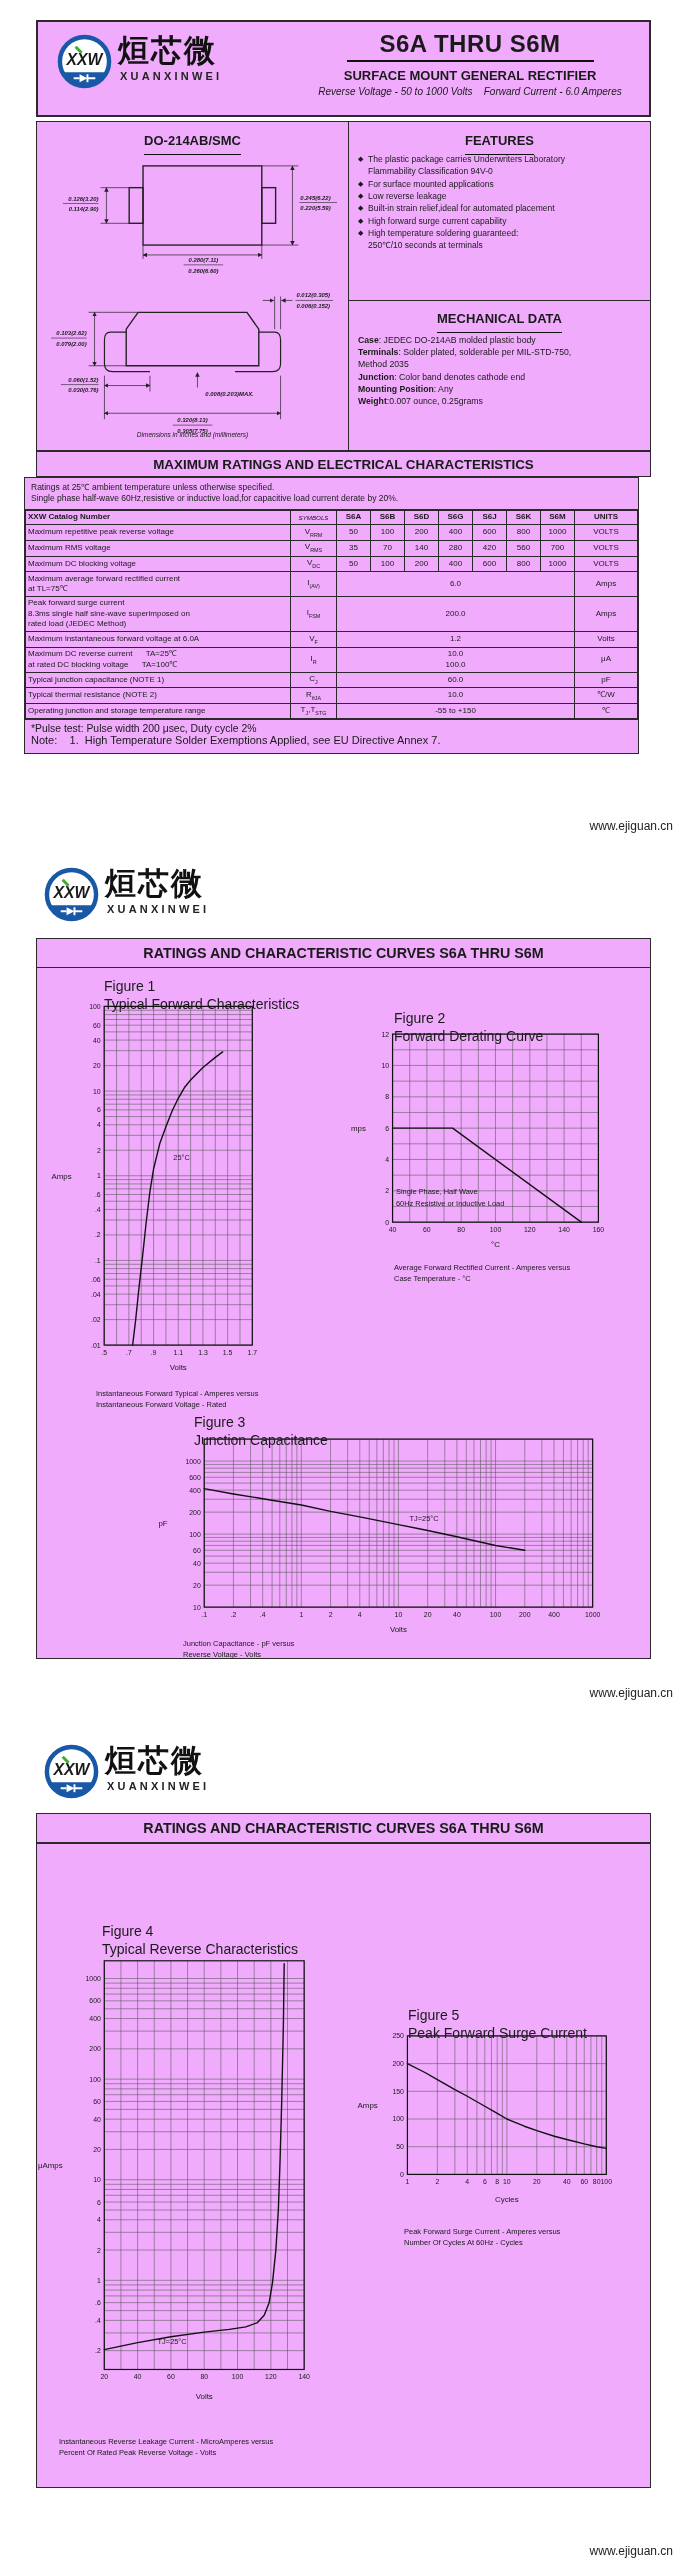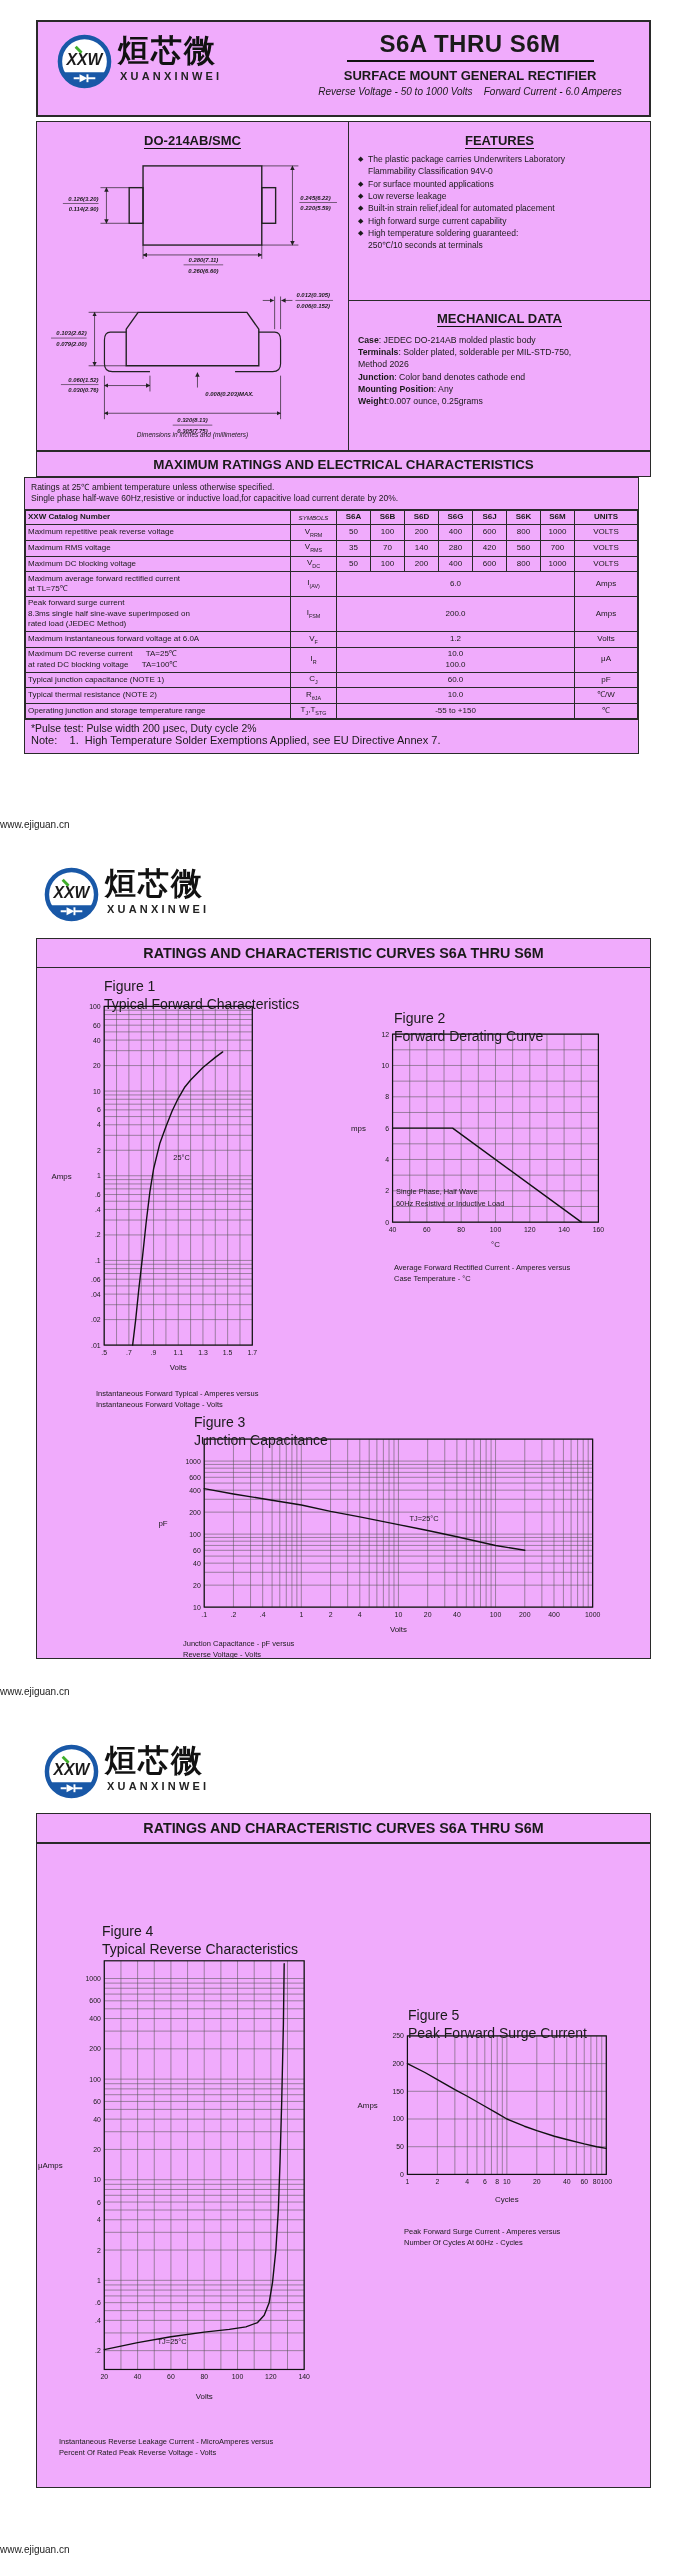--- a/index.html
+++ b/index.html
@@ -12,21 +12,21 @@
   .hdr-part{font-size:24px;font-weight:bold;letter-spacing:0.5px}
   .hdr-rule{width:247px;border-bottom:2.2px solid #111;margin:2px auto 6px}
   .hdr-title{font-size:13px;font-weight:bold}
   .hdr-sub{font-size:10px;font-style:italic;white-space:pre;margin-top:3px}
   
   .logo{width:198px;height:61px}
   .logo-cn{position:absolute;left:63px;top:-4px;font-size:31px;font-weight:bold;letter-spacing:2px;color:#111}
   .logo-en{position:absolute;left:65px;top:36px;font-size:11px;font-weight:bold;letter-spacing:3.2px;color:#222}
   
   .sec-h{font-size:13px;font-weight:bold;text-align:center}
-  .sec-h span{display:inline-block;border-bottom:1.6px solid #111;padding-bottom:0}
+  .sec-h span{display:inline-block;border-bottom:1.6px solid #111;padding-bottom:6px}
   .feat-list{font-size:8.5px;line-height:1.45}
   .feat-line{display:flex}
   .feat-line .bullet{width:10px;font-size:7px;flex:0 0 10px;padding-top:1px}
   .feat-line.cont{padding-left:10px}
   .mech-list{font-size:8.7px;line-height:1.4}
   .pkg-note{font-size:6.5px;font-style:italic;text-align:center}
   svg text{font-family:"Liberation Sans",sans-serif;fill:#1a1a1a}
   .dim{font-size:6px;font-style:italic;font-weight:bold}
   
   .banner{display:flex;align-items:center;justify-content:center;font-weight:bold}
@@ -36,21 +36,21 @@
   table.rt td{border:1px solid #2a2a2a;font-size:8px;text-align:center;vertical-align:middle;padding:1.5px 2px;line-height:1.3}
   table.rt td.c-name{text-align:left;}
   table.rt td.c-name div{white-space:pre}
   table.rt td.c-sym{font-size:8px}
   table.rt td.c-sym sub,.c-sym sub{font-size:5.4px}
   table.rt td.h{font-weight:bold}
   table.rt td.h-sym{font-size:6.2px;font-style:italic}
   .tbl-pulse{border-top:1.4px solid #2a2a2a;padding:3px 6px 7px}
   .pulse-main{font-size:10.4px}
   .pulse-note{font-size:11px;white-space:pre;margin-top:0}
-  .site{width:673px;text-align:left;font-size:10px;color:#222}
+  .site{width:673px;text-align:right;font-size:12px;color:#222}
   
   .fig-title{font-size:14px;line-height:1.3}
   .fig-cap{font-size:7.5px;line-height:1.5}
   svg.chart{position:absolute}
   .tick{font-size:7px}
   .axl{font-size:8px}
   .cnote{font-size:7.5px}
 </style>
 </head>
 <body>
@@ -188,21 +188,21 @@
       <div class="feat-line cont">
         <span>250℃/10 seconds at terminals</span>
       </div>
     </div>
 
   <div class="abs" style="left:348px;top:300px;width:303px;border-top:1.5px solid #2a2a2a"></div>
   <div class="abs sec-h" style="left:348px;top:311px;width:303px"><span>MECHANICAL DATA</span></div>
   <div class="abs mech-list" style="left:358px;top:334px;width:289px">
       <div><b>Case</b><span>: JEDEC DO-214AB molded plastic body</span></div>
       <div><b>Terminals</b><span>: Solder plated, solderable per MIL-STD-750,</span></div>
-      <div><span>Method 2026</span></div>
+      <div><span>Method 2035</span></div>
       <div><b>Junction</b><span>: Color band denotes cathode end</span></div>
       <div><b>Mounting Position</b><span>: Any</span></div>
       <div><b>Weight</b><span>:0.007 ounce, 0.25grams</span></div>
     </div>
 
   <div class="box banner" style="left:36px;top:451px;width:615px;height:26px;font-size:13.4px">MAXIMUM RATINGS AND ELECTRICAL CHARACTERISTICS</div>
 
   <div class="box" style="left:24px;top:477px;width:615px">
     <div class="tbl-notes">
       <div>Ratings at 25℃ ambient temperature unless otherwise specified.</div>
@@ -461,21 +461,21 @@
       <text x="61.5" y="302.8733557436272" text-anchor="end" class="tick">.04</text>
       <text x="61.5" y="328.68667787181363" text-anchor="end" class="tick">.02</text>
       <text x="61.5" y="354.5" text-anchor="end" class="tick">.01</text>
       <text x="32" y="183.5" text-anchor="end" class="axl">Amps</text>
       <text x="140" y="377" text-anchor="middle" class="axl">Volts</text>
       <text x="135" y="164.1790568818975" class="cnote">25°C</text>
       <path d="M93.8,352.0L96.9,326.2L100.0,296.0L103.8,262.7L107.5,227.9L111.3,196.5L115.0,173.7L121.3,147.9L127.5,130.8L133.8,115.0L140.0,102.1L146.3,91.2L152.5,83.6L165.0,70.8L177.5,60.6L185.0,55.1" fill="none" stroke="#111" stroke-width="1.4" stroke-linejoin="round" stroke-linecap="round"></path>
     </svg>
   <div class="abs fig-cap" style="left:96px;top:1388px">
     <div>Instantaneous Forward Typical - Amperes versus</div>
-    <div>Instantaneous Forward Voltage - Volts</div>
+    <div>Instantaneous Forward Voltage - Rated</div>
   </div>
 
   <div class="abs fig-title" style="left:394px;top:1009px">
     <div>Figure 2</div>
     <div>Forward Derating Curve</div>
   </div>
   <svg class="chart" style="left:351px;top:1027px" width="287" height="230" viewBox="0 0 290 232">
       <line x1="42" y1="7" x2="42" y2="197" stroke="#555" stroke-width="0.55"></line>
       <line x1="59.33333333333333" y1="7" x2="59.33333333333333" y2="197" stroke="#555" stroke-width="0.55"></line>
       <line x1="76.66666666666666" y1="7" x2="76.66666666666666" y2="197" stroke="#555" stroke-width="0.55"></line>

